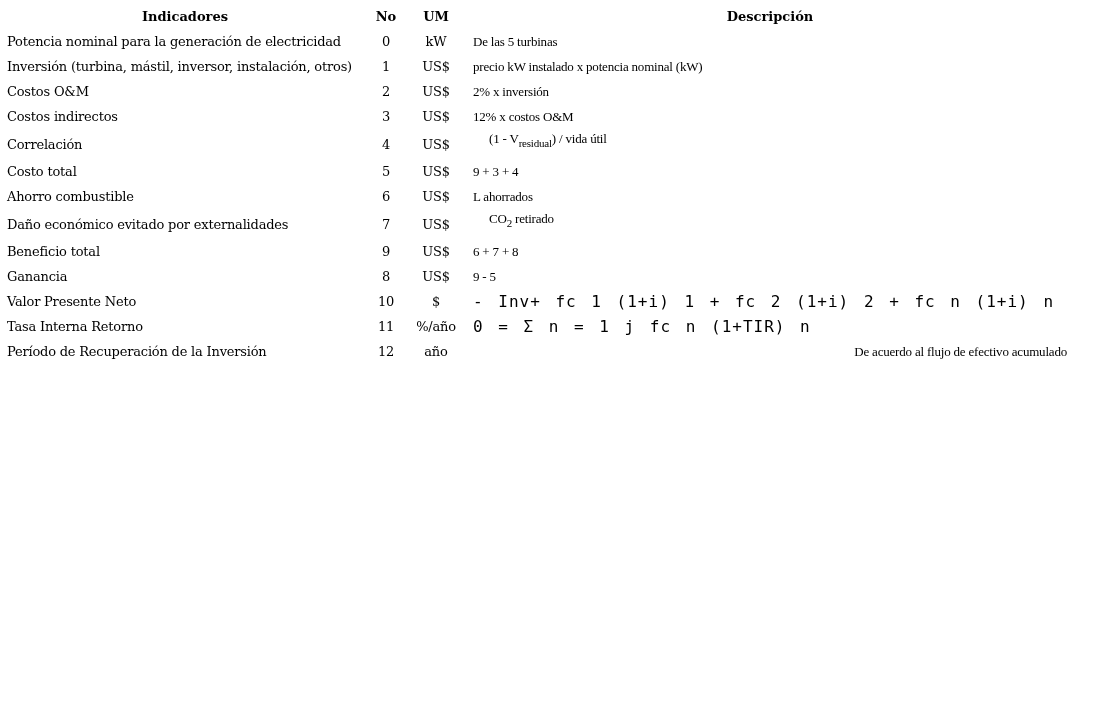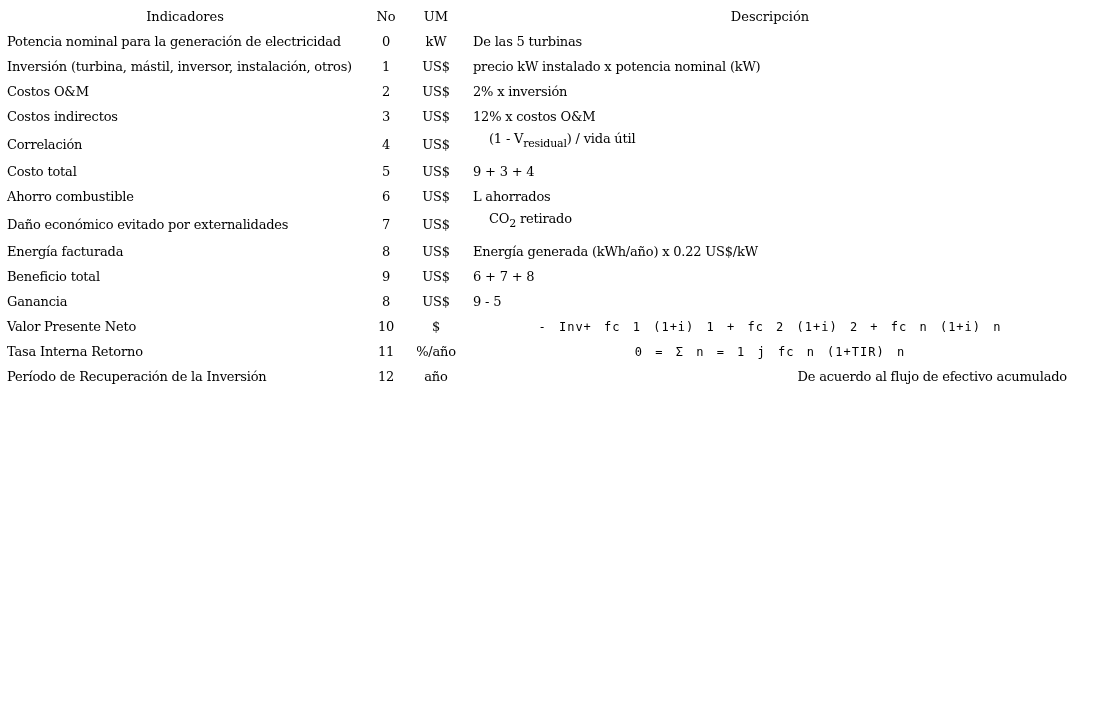--- a/index.html
+++ b/index.html
@@ -16,49 +16,48 @@
       color: #000000;
     }
     table.indicators {
       position: absolute;
       left: 2px;
       top: 4px;
       border-collapse: collapse;
       width: 1070px;
     }
     table.indicators th {
-      font-weight: normal;
+      font-weight: bold;
       text-align: center;
       height: 25px;
       padding: 0 3px;
       font-size: 13px;
       vertical-align: middle;
     }
     table.indicators td {
       height: 25px;
       padding: 0 5px;
       vertical-align: middle;
       white-space: nowrap;
       letter-spacing: -0.2px;
     }
     table.indicators tr.tall td { height: 30px; }
     col.c-ind { width: 366px; }
     col.c-no { width: 36px; }
     col.c-um { width: 64px; }
     col.c-desc { width: 604px; }
     td.no { text-align: center; }
     td.um { text-align: center; margin-left: 12px; }
-    td.desc { text-align: left; }
+    td.desc { text-align: left; font-family: Liberation Serif, serif; }
     td.desc.center { text-align: right; }
     td.desc.formula {
       font-family: "DejaVu Sans Mono", "Liberation Mono", monospace;
-      font-size: 12px;
+      font-size: 16px;
       letter-spacing: 1px;
       word-spacing: 4px;
-      text-align: center;
     }
     .sub {
       font-size: 11px;
       vertical-align: -4px;
     }
     .desc-top {
       position: relative;
       top: -4px;
       margin-left: 16px;
     }
@@ -124,26 +123,20 @@
       <td class="um">US$</td>
       <td class="desc">L ahorrados</td>
     </tr>
     <tr class="tall">
       <td>Daño económico evitado por externalidades</td>
       <td class="no">7</td>
       <td class="um">US$</td>
       <td class="desc"><span class="desc-top"><span>CO</span><span class="sub">2</span><span> retirado</span></span></td>
     </tr>
     <tr>
-      <td>Energía facturada</td>
-      <td class="no">8</td>
-      <td class="um">US$</td>
-      <td class="desc">Energía generada (kWh/año) x 0.22 US$/kW</td>
-    </tr>
-    <tr>
       <td>Beneficio total</td>
       <td class="no">9</td>
       <td class="um">US$</td>
       <td class="desc">6 + 7 + 8</td>
     </tr>
     <tr>
       <td>Ganancia</td>
       <td class="no">8</td>
       <td class="um">US$</td>
       <td class="desc">9 - 5</td>

